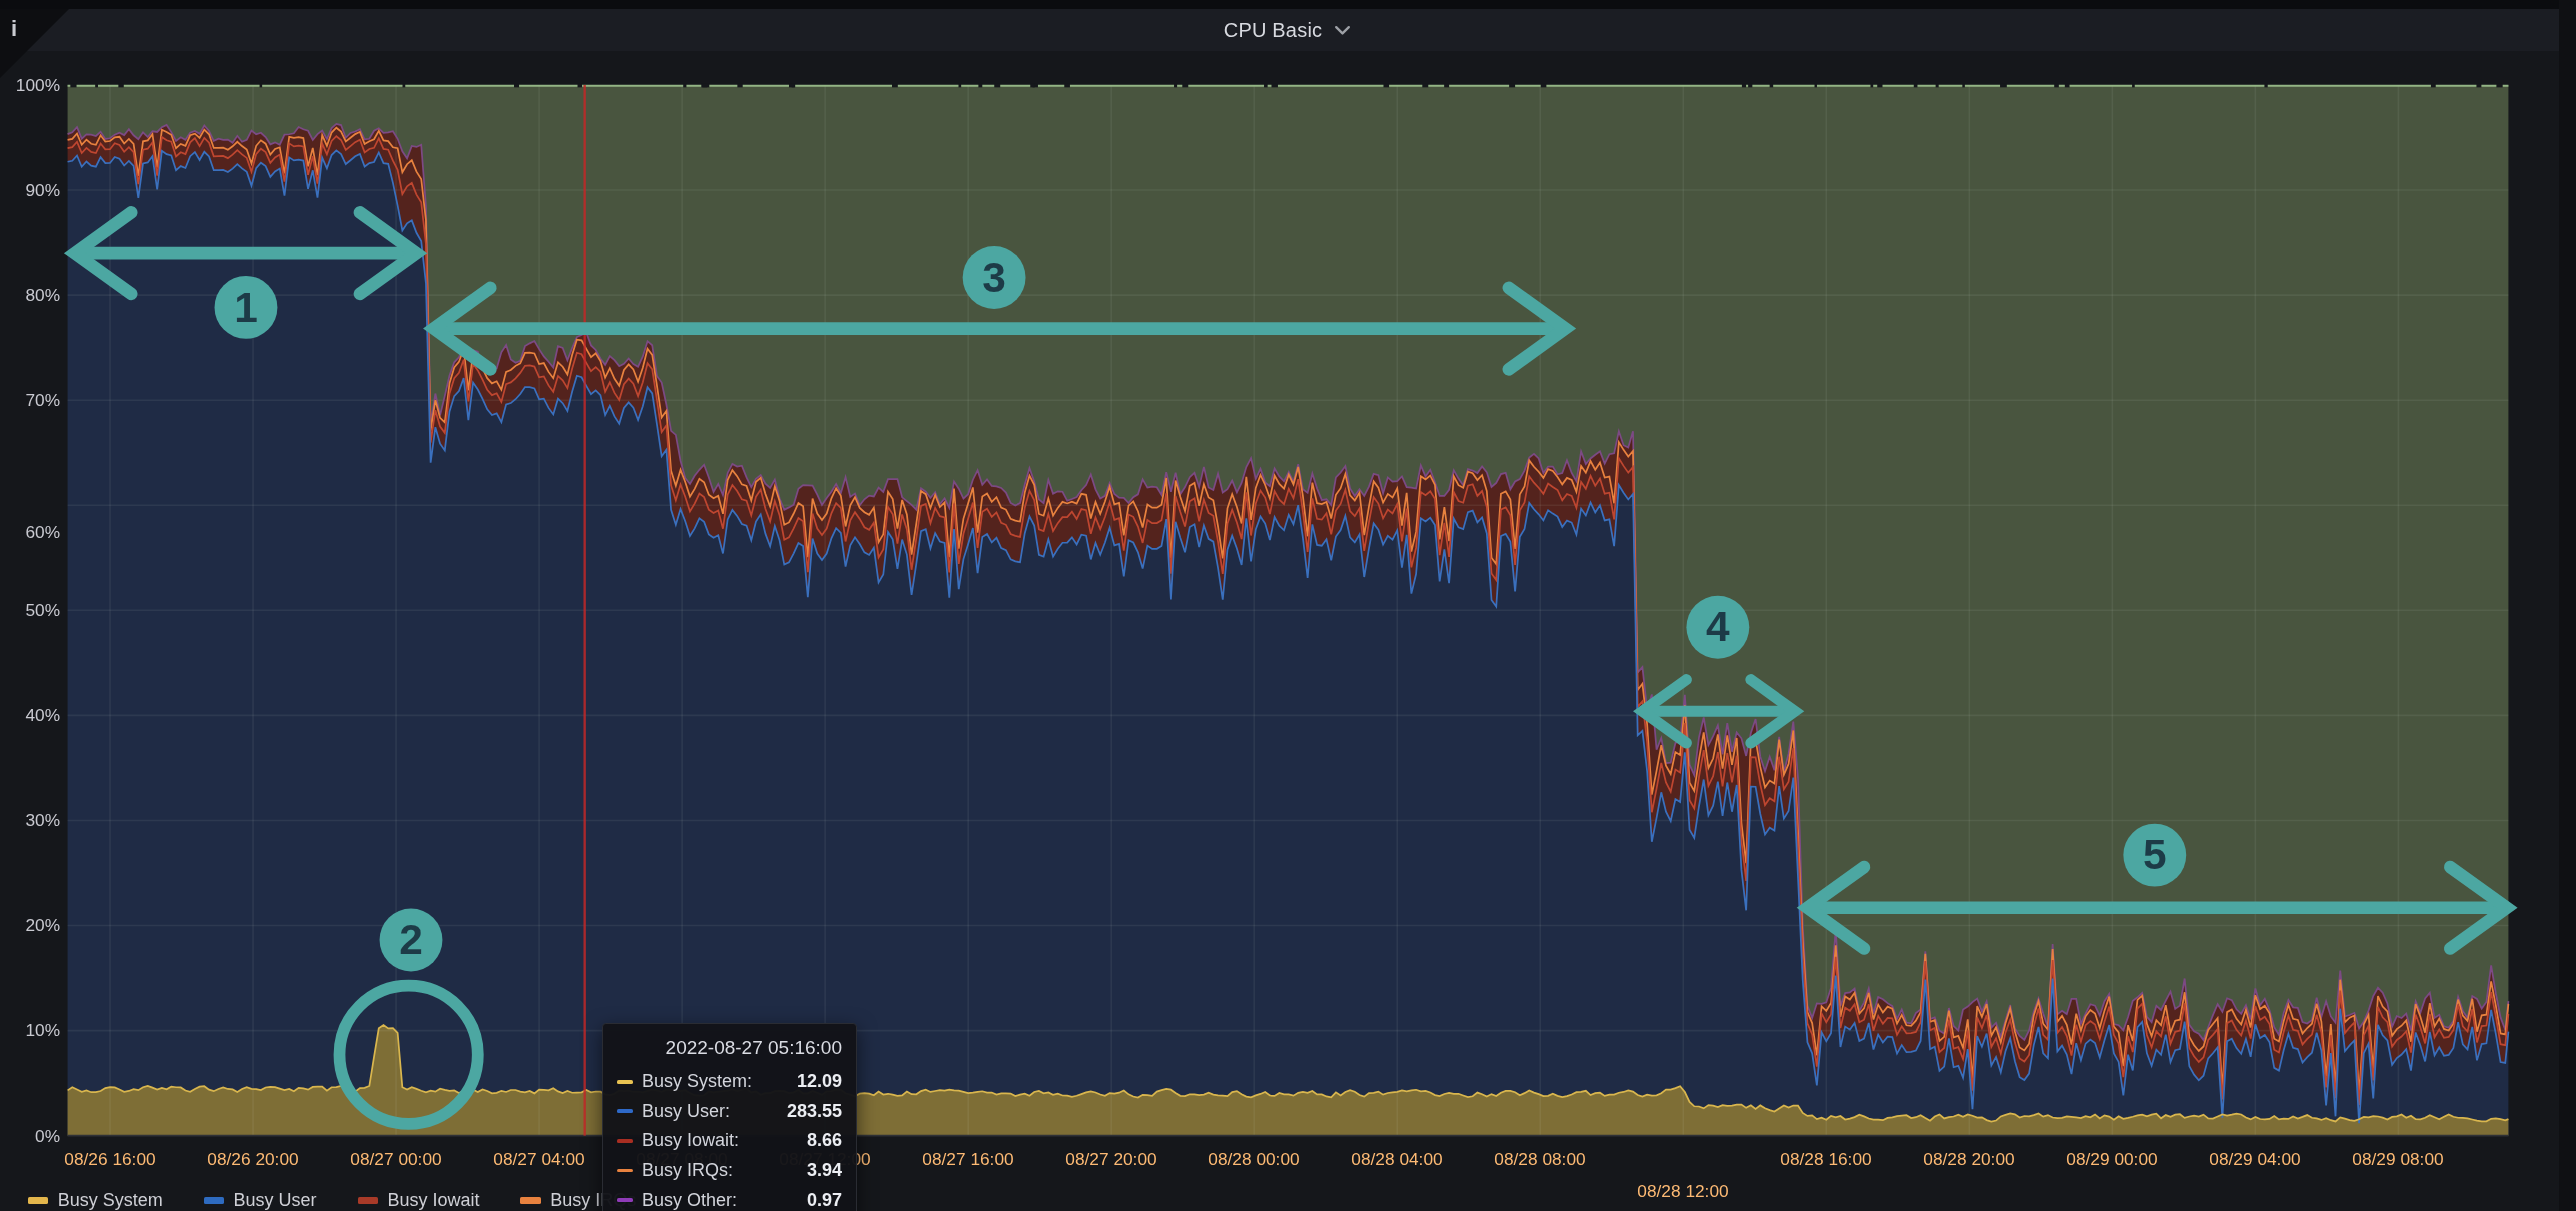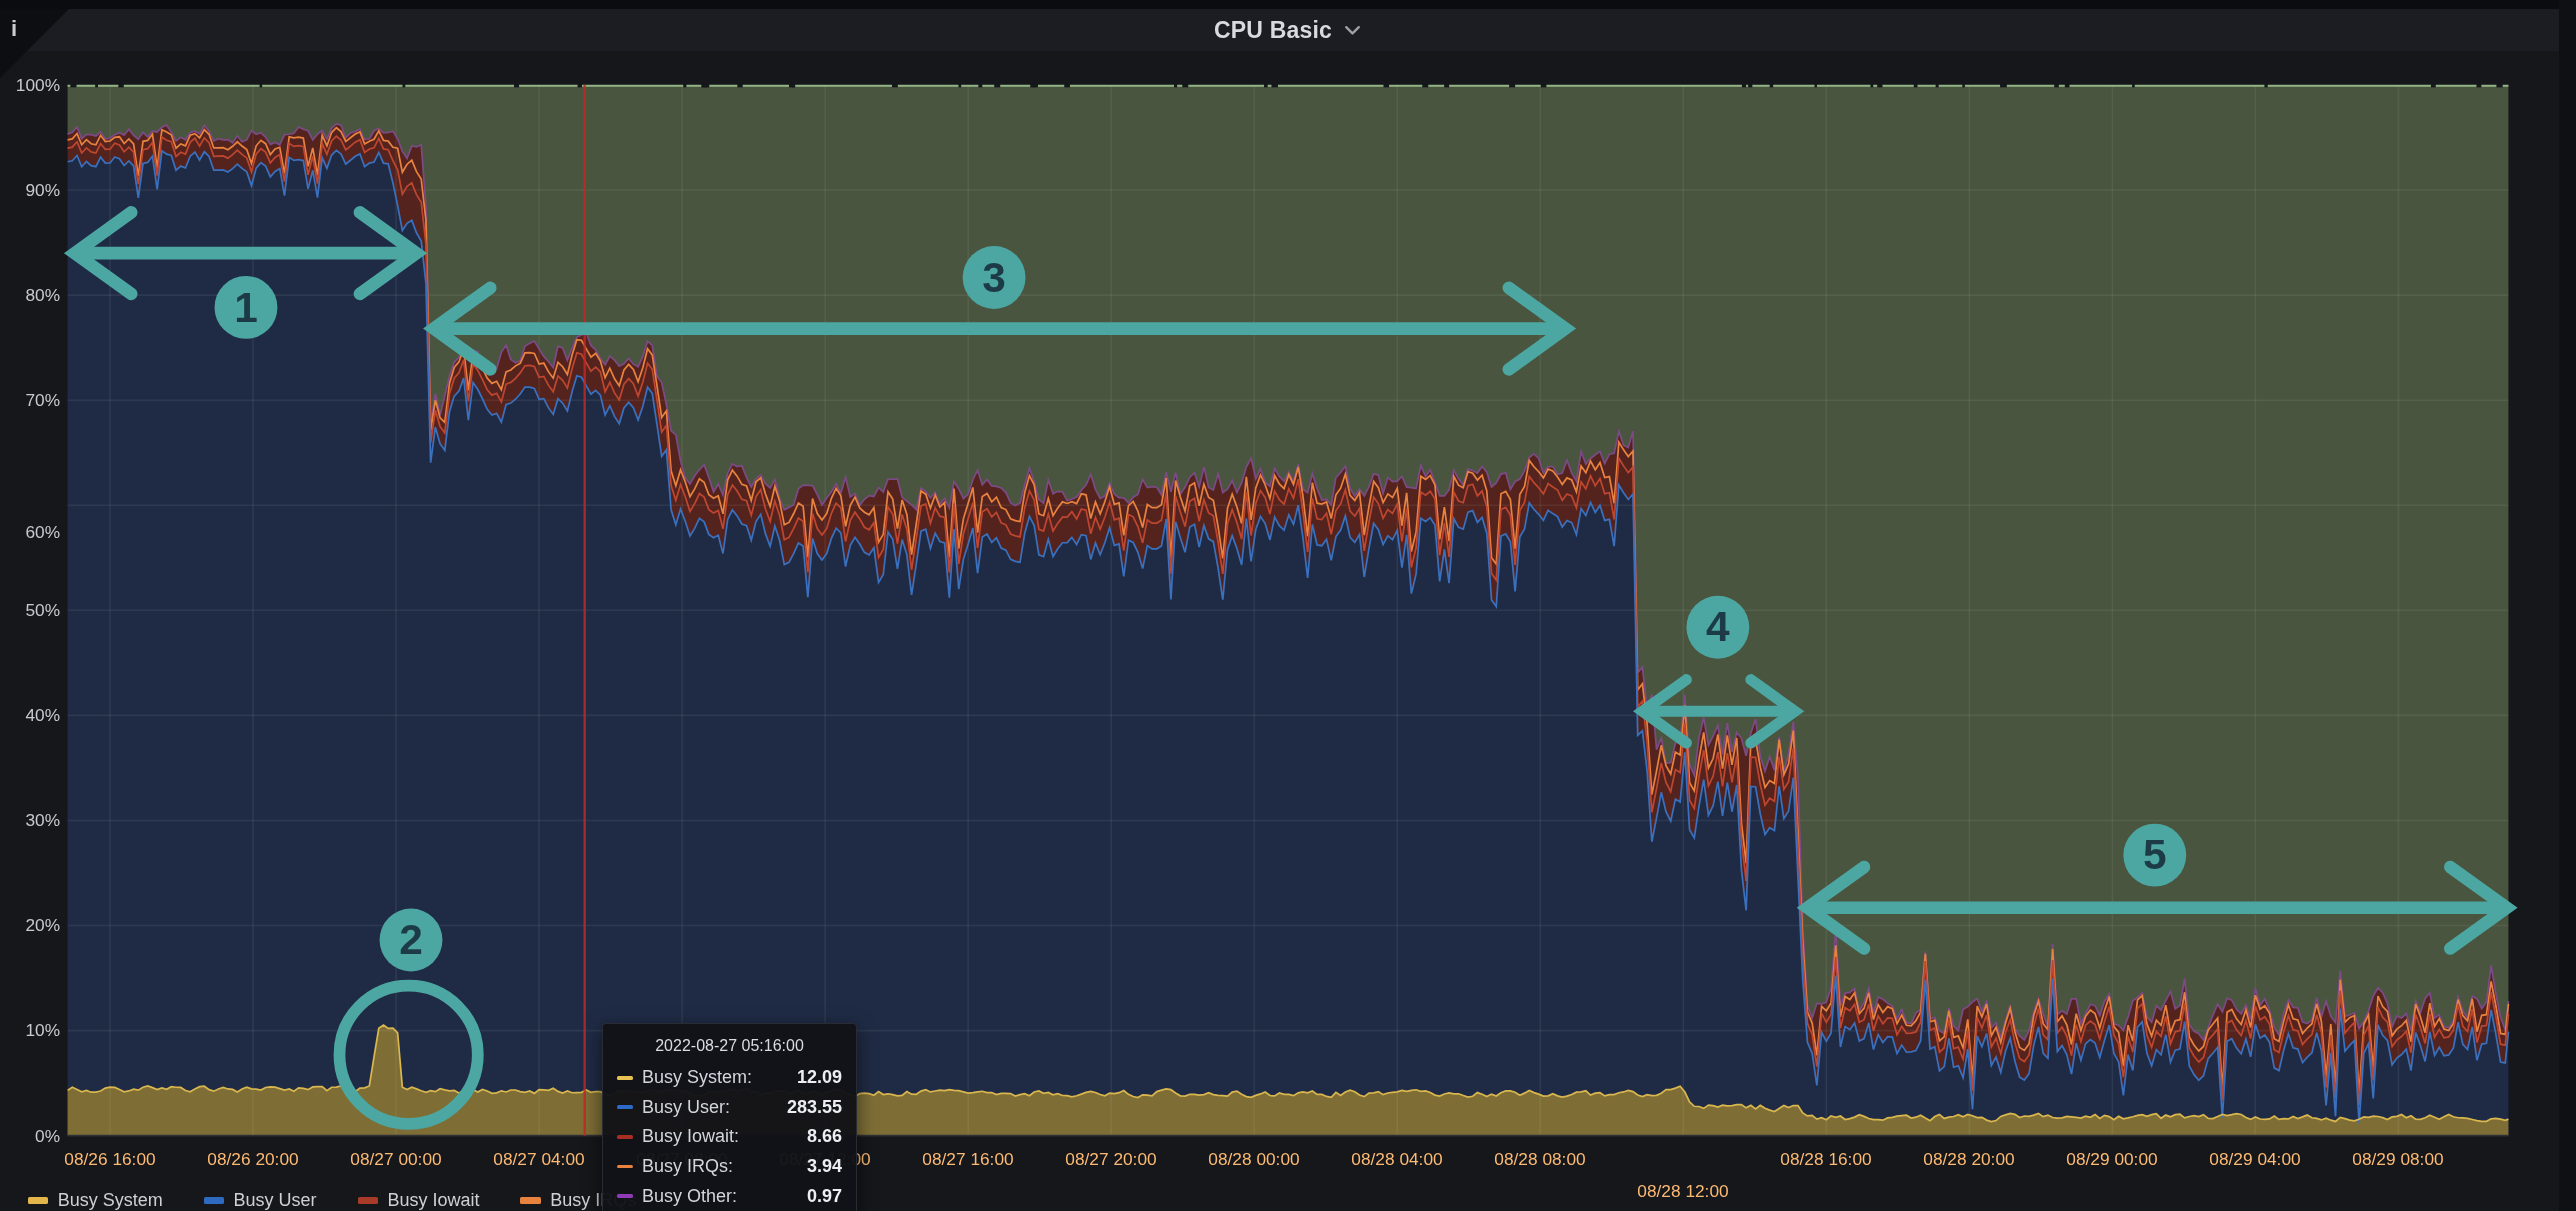--- a/index.html
+++ b/index.html
@@ -5,38 +5,38 @@
   html,body{margin:0;padding:0}
   body{
     width:2576px;height:1212px;position:relative;overflow:hidden;
     background:#111217;font-family:"Liberation Sans",sans-serif;
     -webkit-font-smoothing:antialiased;
   }
   .top-strip{position:absolute;top:0;left:0;width:100%;height:9.4px;background:#0B0C0F}
   .panel{position:absolute;top:9.4px;left:0;width:100%;height:1202px;background:#15171B}
   .header{position:absolute;top:9.4px;left:0;width:100%;height:42px;background:#1B1D23;
     display:flex;align-items:center;justify-content:center;color:#D8DAE0}
-  .header-title{font-size:23px;font-weight:700;letter-spacing:0.2px}
+  .header-title{font-size:20px;font-weight:400;letter-spacing:0.2px}
   .chevron{margin-left:11px;display:flex;align-items:center}
   .corner{position:absolute;top:9.4px;left:0;width:0;height:0;
     border-top:69px solid #0D0E11;border-right:69px solid transparent}
   .corner-i{position:absolute;top:15.7px;left:11px;font-size:22px;font-weight:700;color:#C9CBD1}
   svg.chart,svg.overlay{position:absolute;top:0;left:0}
   .ylabel{position:absolute;width:60px;text-align:right;font-size:17.3px;color:#C9CAD1;
     transform:translateY(-50%);left:0}
   .xlabel{position:absolute;top:1149px;transform:translateX(-50%);font-size:17.3px;
     color:#fdba74;white-space:nowrap}
   .legend{position:absolute;left:28px;top:1190px;display:flex;gap:41px;align-items:center}
   .legend-item{display:flex;align-items:center;font-size:18px;color:#CFD0D6;cursor:pointer}
   .legend-swatch{width:20.4px;height:7px;border-radius:1.6px;margin-right:9.4px}
   .right-strip{position:absolute;top:0;right:0;width:17.3px;height:100%;background:#0F1013}
   .tooltip{position:absolute;left:602px;top:1023px;width:255px;box-sizing:border-box;
     background:rgba(18,19,24,0.97);border:0.8px solid #2A2C33;border-radius:3.9px;
     padding:12.6px 14px 9.4px;box-shadow:0 6.3px 19px rgba(0,0,0,.55);color:#D3D5DC;z-index:30}
-  .tooltip-title{text-align:center;font-size:16px;color:#DADCE3;margin-bottom:12.6px;white-space:nowrap}
+  .tooltip-title{text-align:right;font-size:19px;color:#DADCE3;margin-bottom:12.6px;white-space:nowrap}
   .tt-row{display:flex;align-items:center;font-size:18px;margin-bottom:8.6px;white-space:nowrap}
   .tt-swatch{width:15.7px;height:3.9px;border-radius:1.6px;margin-right:9.4px;flex:none}
   .tt-label{flex:1;padding-right:19px}
   .tt-value{font-weight:700;color:#ECEEF3}
 </style>
 </head>
 <body>
 
 <div class="top-strip"></div>
 <div class="panel"></div>

